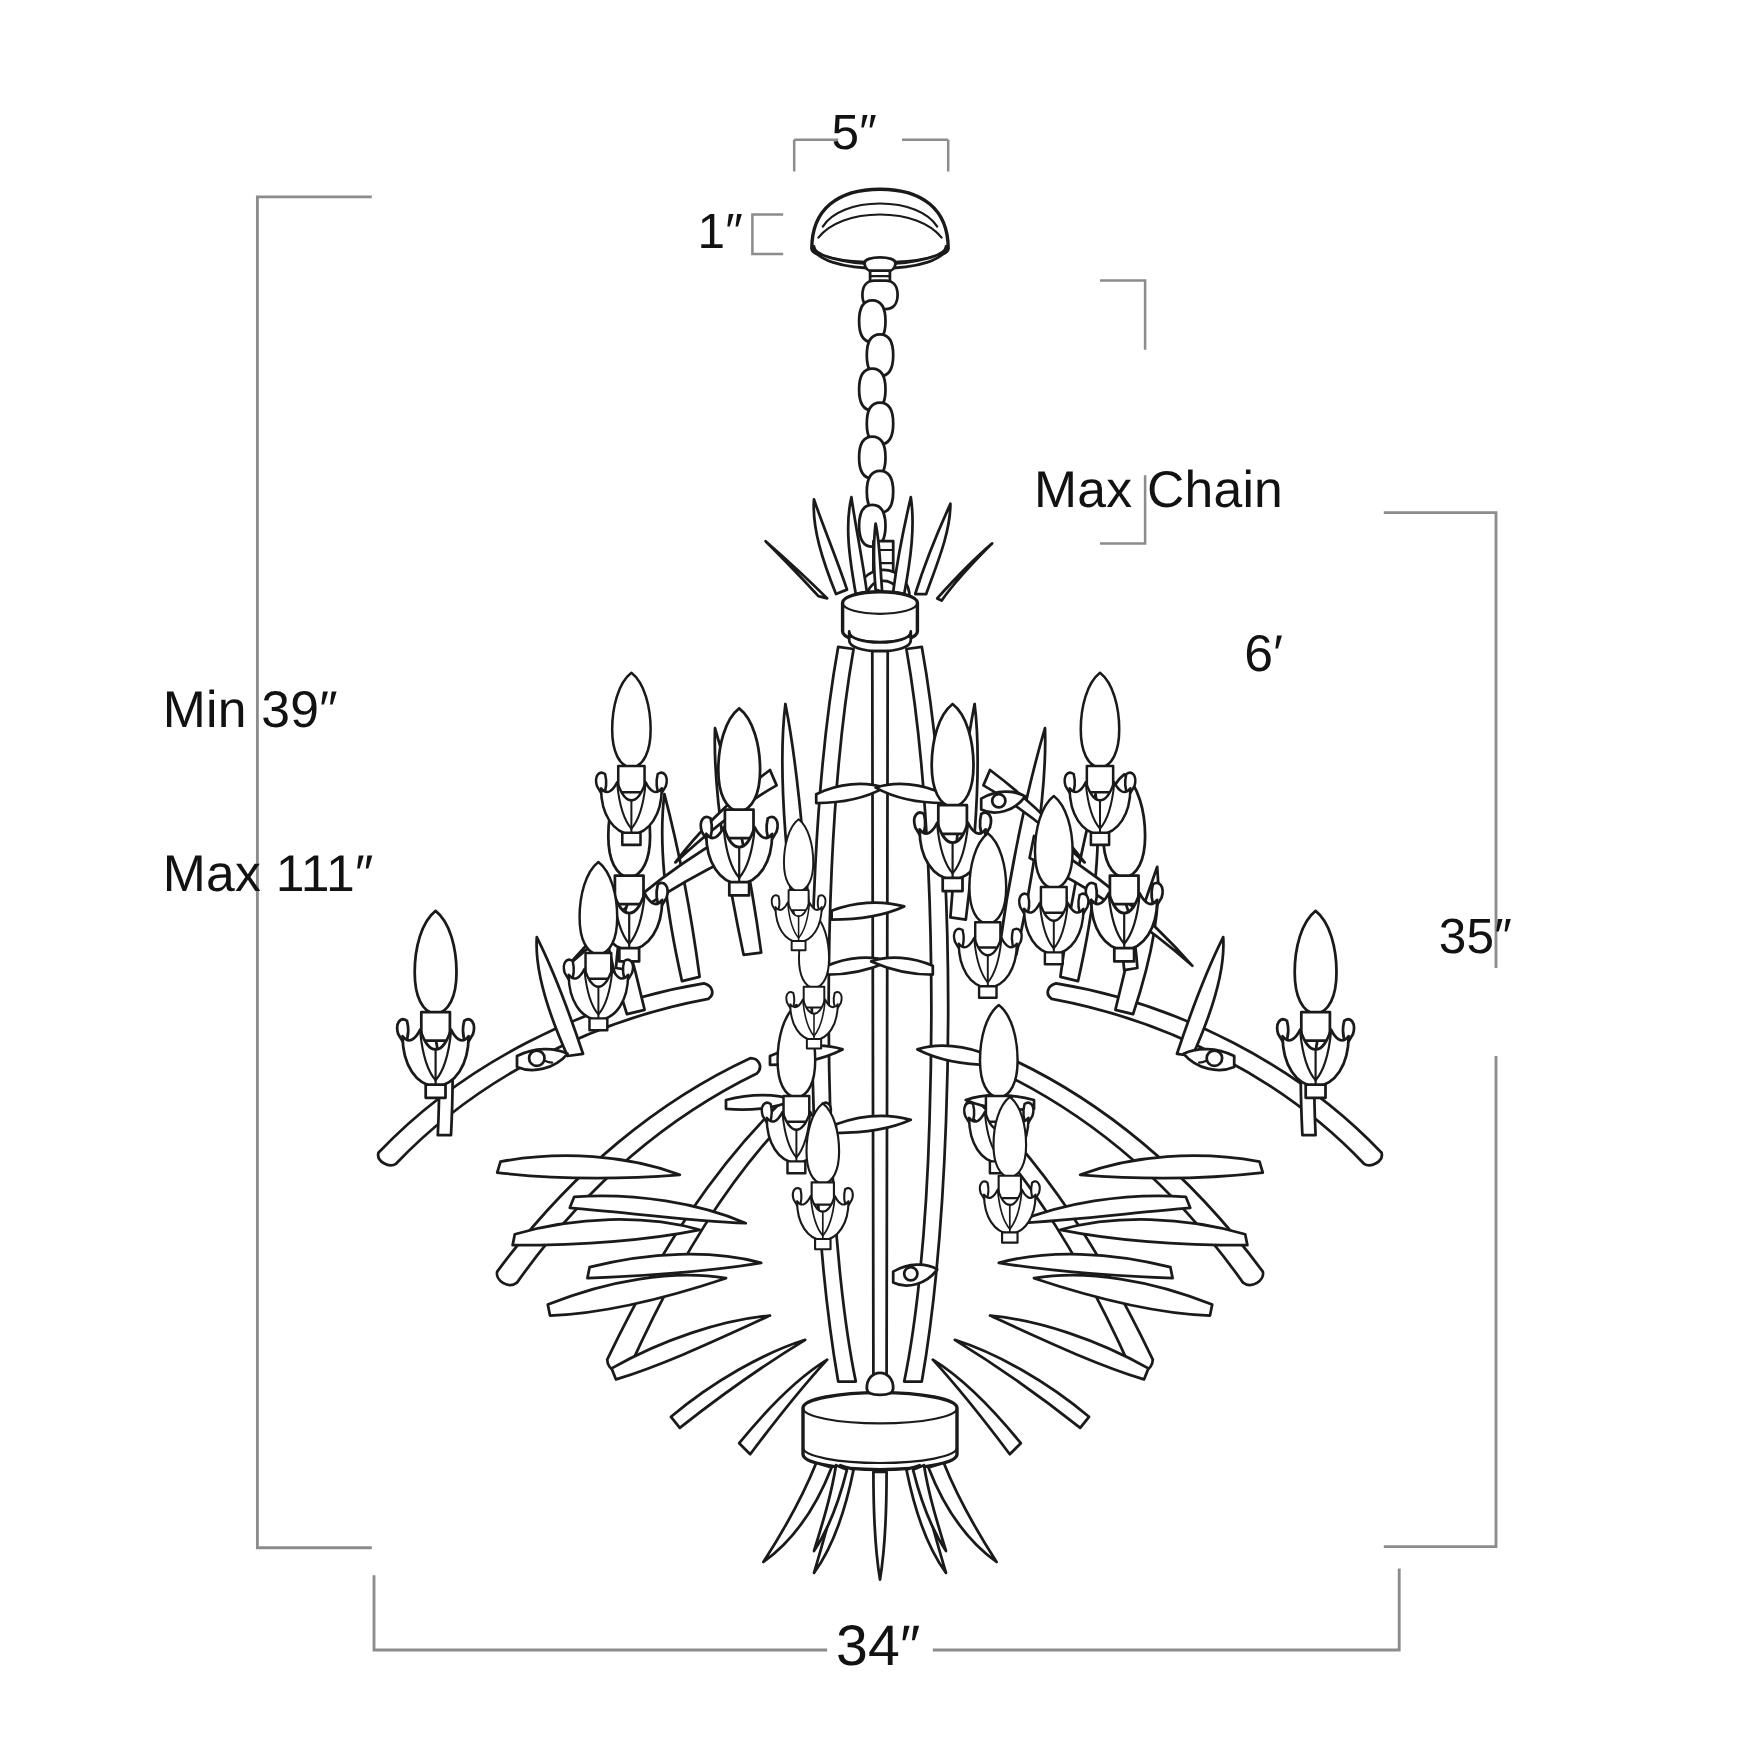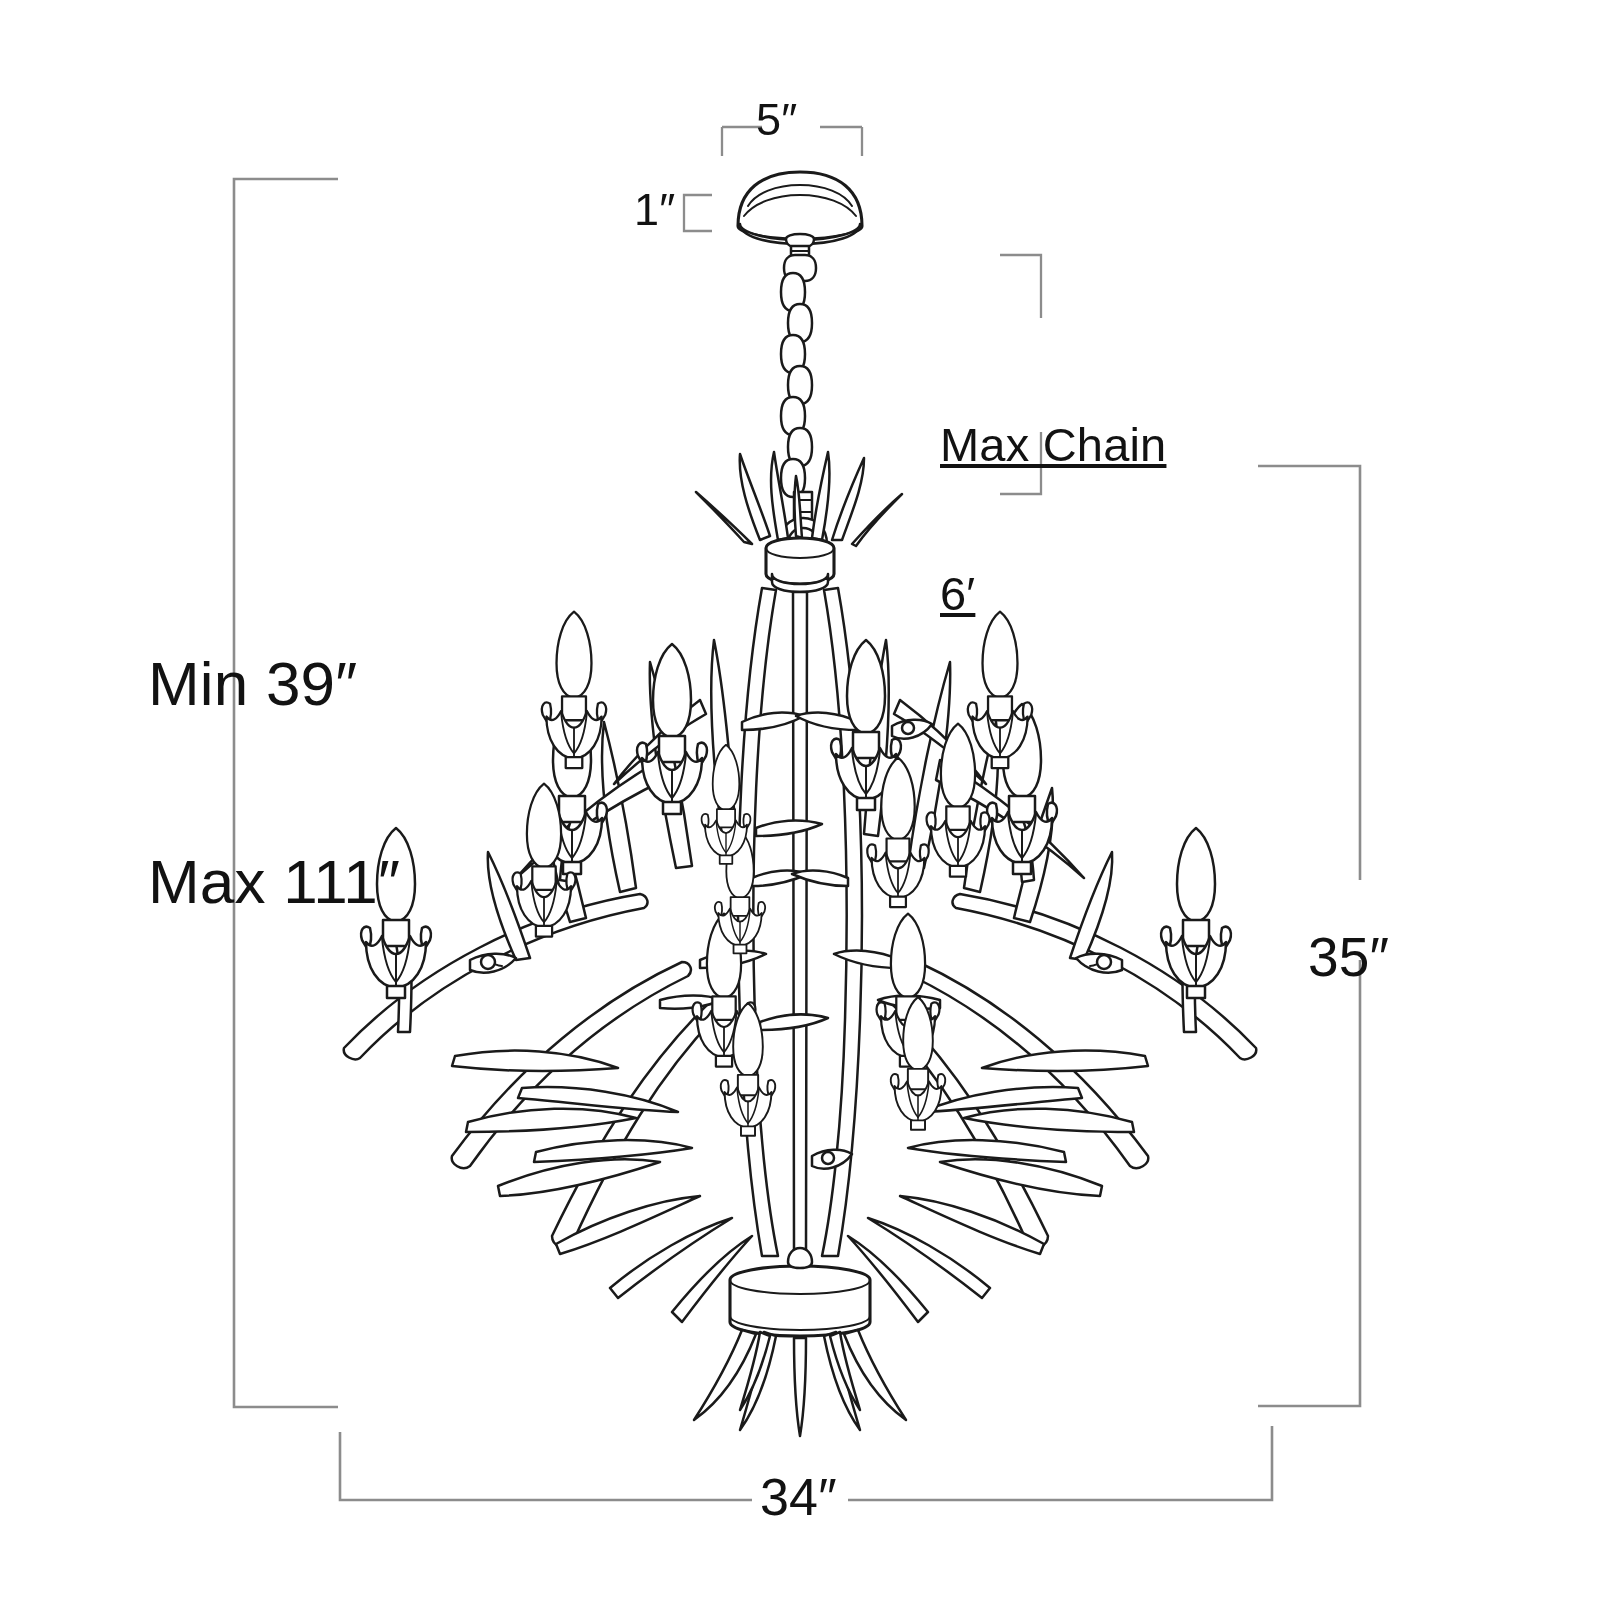--- a/index.html
+++ b/index.html
@@ -24,24 +24,24 @@
     position:absolute;
     color:#121212;
     font-weight:400;
     line-height:1.06;
     white-space:pre;
     letter-spacing:0.2px;
   }
   .lbl-5   { left:756px;  top:96px;  font-size:45px; }
   .lbl-1   { left:634px;  top:186px; font-size:45px; }
   .lbl-chain{left:940px;  top:320px; font-size:47px; text-align:center; }
-  .lbl-chain .v{ display:block; text-align:left;text-decoration:underline; }
-  .lbl-minmax{left:148px; top:520px; font-size:62px; }
+  .lbl-chain .v{ display:block; text-align:right; }
+  .lbl-minmax{left:148px; top:520px; font-size:47px; }
   .lbl-minmax .v{ display:block; }
-  .lbl-35  { left:1308px; top:928px; font-size:55px; }
+  .lbl-35  { left:1308px; top:827px; font-size:45px; }
   .lbl-34  { left:760px;  top:1470px;font-size:52px; }
 </style>
 </head>
 <body>
 
 <div id="stage">
 
   <svg viewBox="0 0 1600 1600" xmlns="http://www.w3.org/2000/svg">
     <defs>
       <style>

